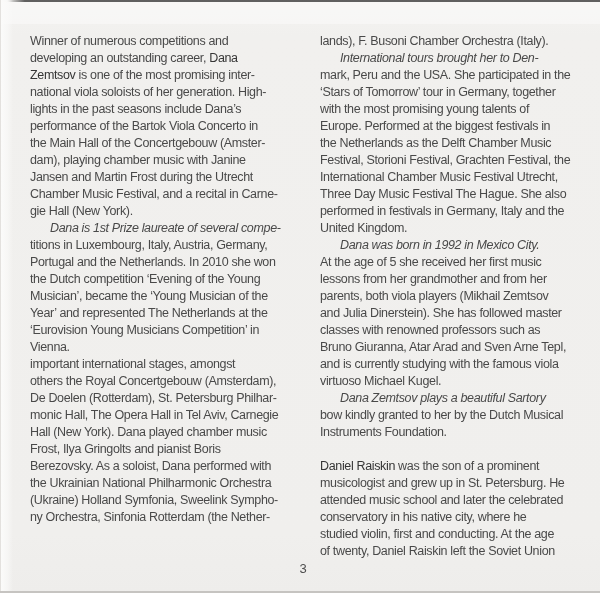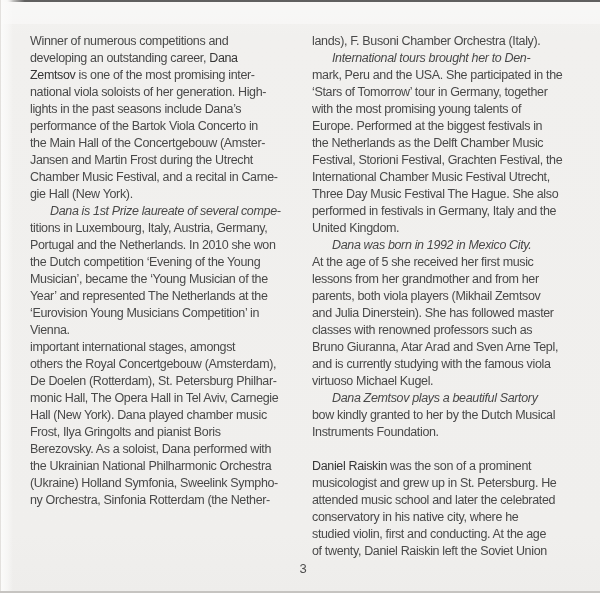--- a/index.html
+++ b/index.html
@@ -50,21 +50,21 @@
     left: 0;
     right: 0;
     height: 22px;
     background: rgba(255,255,255,0.38);
   }
   .columns {
     position: absolute;
     top: 33px;
     left: 30px;
     display: flex;
-    gap: 24px;
+    gap: 32px;
   }
   .col {
     width: 258px;
   }
   .line {
     height: 17px;
     line-height: 17px;
     font-size: 12.5px;
     letter-spacing: -0.35px;
     color: #494949;
@@ -101,20 +101,21 @@
 
   <div class="columns">
     <div class="col">
         <div class="line"><span>Winner of numerous competitions and</span></div>
         <div class="line"><span>developing an outstanding career, </span><span class="bold">Dana</span></div>
         <div class="line"><span class="bold">Zemtsov</span><span> is one of the most promising inter-</span></div>
         <div class="line"><span>national viola soloists of her generation. High-</span></div>
         <div class="line"><span>lights in the past seasons include Dana’s</span></div>
         <div class="line"><span>performance of the Bartok Viola Concerto in</span></div>
         <div class="line"><span>the Main Hall of the Concertgebouw (Amster-</span></div>
+        <div class="line"><span>dam), playing chamber music with Janine</span></div>
         <div class="line"><span>Jansen and Martin Frost during the Utrecht</span></div>
         <div class="line"><span>Chamber Music Festival, and a recital in Carne-</span></div>
         <div class="line"><span>gie Hall (New York).</span></div>
         <div class="line indent"><span>Dana is 1st Prize laureate of several compe-</span></div>
         <div class="line"><span>titions in Luxembourg, Italy, Austria, Germany,</span></div>
         <div class="line"><span>Portugal and the Netherlands. In 2010 she won</span></div>
         <div class="line"><span>the Dutch competition ‘Evening of the Young</span></div>
         <div class="line"><span>Musician’, became the ‘Young Musician of the</span></div>
         <div class="line"><span>Year’ and represented The Netherlands at the</span></div>
         <div class="line"><span>‘Eurovision Young Musicians Competition’ in</span></div>

